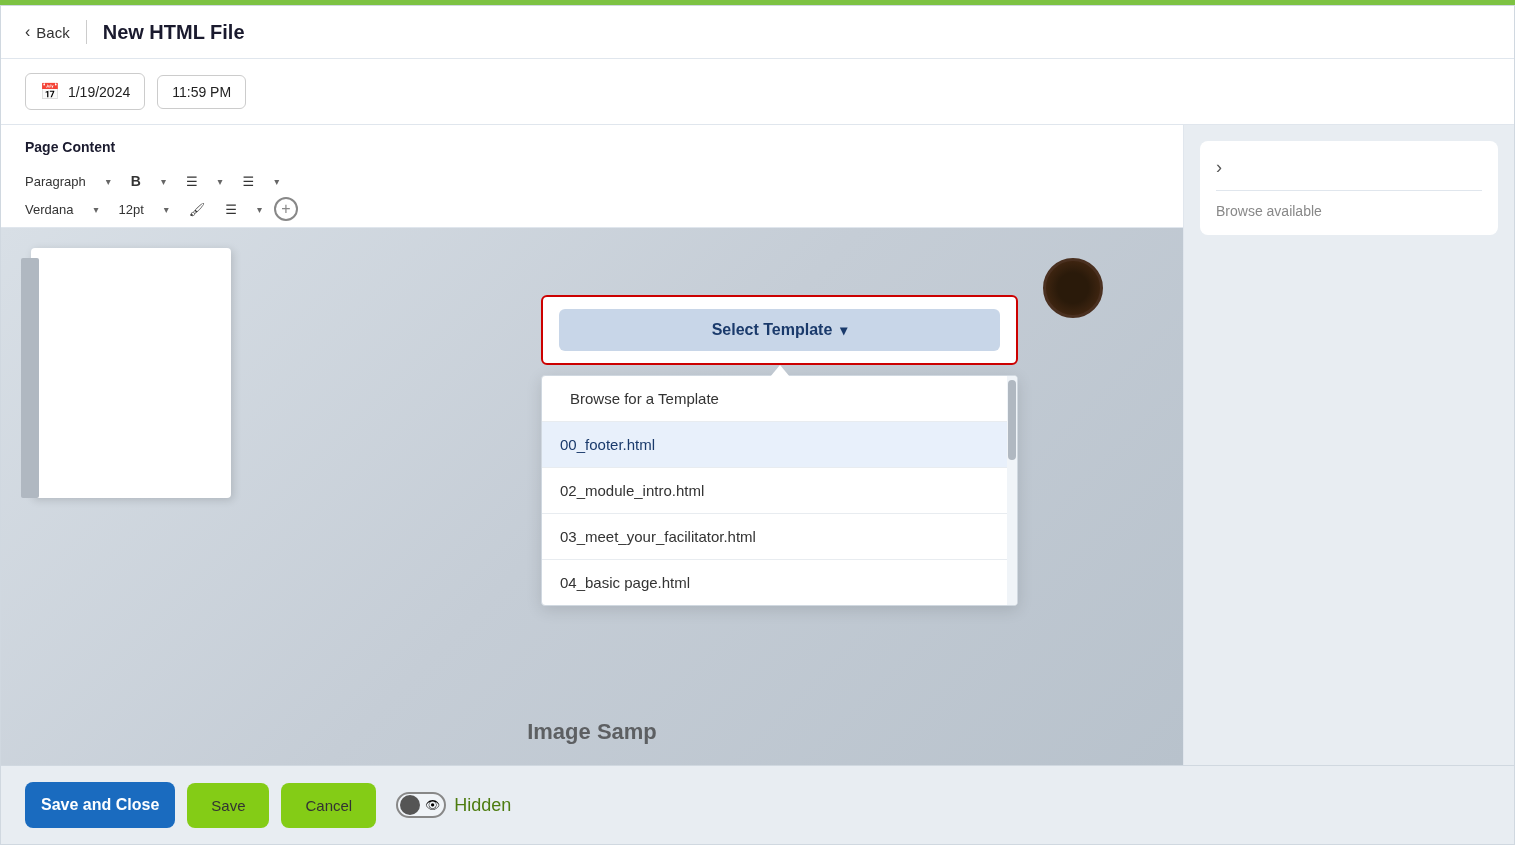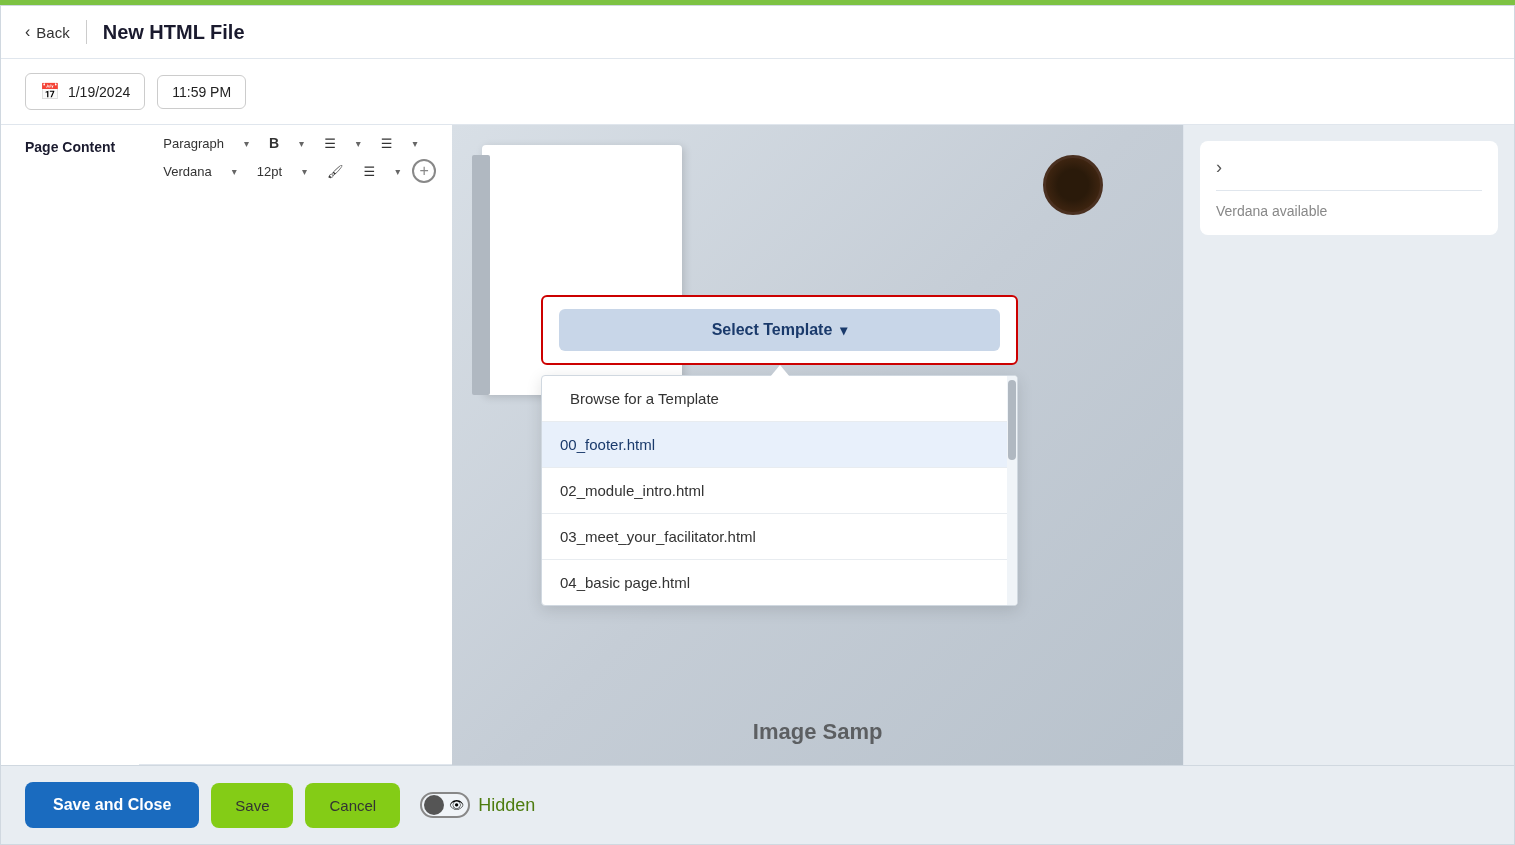--- a/index.html
+++ b/index.html
@@ -101,20 +101,21 @@
       flex: 1;
       overflow: hidden;
     }
 
     
     .editor-panel {
       flex: 1;
       background: #fff;
       border-right: 1px solid #e0e6ed;
       display: flex;
+      flex-direction: column;
       position: relative;
       overflow: hidden;
     }
 
     .page-content-label {
       padding: 14px 24px 8px;
       font-size: 14px;
       font-weight: 600;
       color: #1a1a2e;
     }
@@ -288,21 +289,21 @@
       padding: 16px 24px;
       background: #e8edf2;
       border-top: 1px solid #d0d8e0;
     }
 
     .save-close-btn {
       background: #1a6bbf;
       color: #fff;
       border: none;
       border-radius: 8px;
-      padding: 14px 28px;
+      padding: 14px 16px;
       font-size: 16px;
       font-weight: 600;
       cursor: pointer;
       text-align: center;
     }
 
     .save-btn, .cancel-btn {
       background: #84cc16;
       color: #333;
       border: none;
@@ -565,21 +566,21 @@
       </div>
 
     </div>
 
     <div class="sidebar">
       <div class="sidebar-section">
         <div class="sidebar-section-header">
           <span class="sidebar-chevron">›</span>
         </div>
         <div class="sidebar-divider"></div>
-        <div class="sidebar-value">Verdana available</div>
+        <div class="sidebar-value">Browse available</div>
       </div>
     </div>
 
   </div>
 
   <div class="footer">
     <button class="save-close-btn">Save and Close</button>
     <button class="save-btn">Save</button>
     <button class="cancel-btn">Cancel</button>
     <div class="toggle-container">

